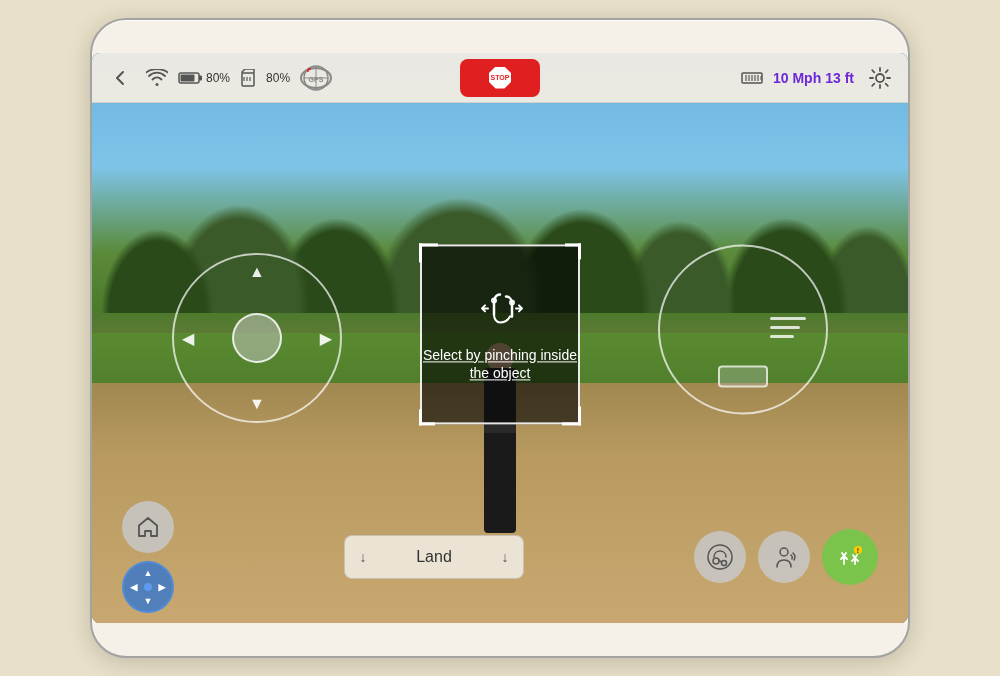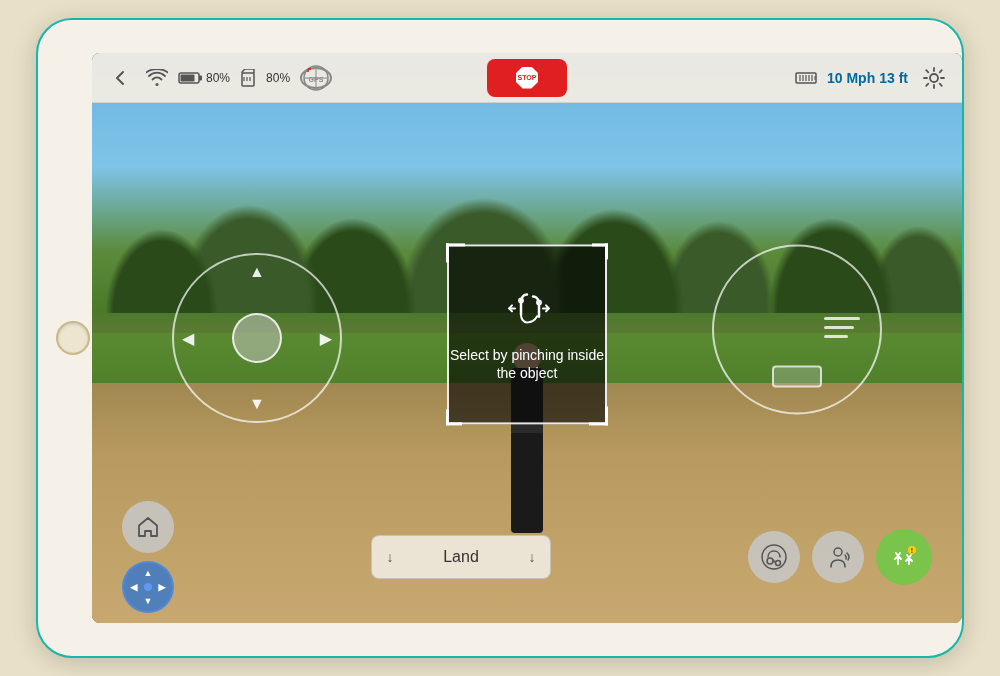--- a/index.html
+++ b/index.html
@@ -7,30 +7,30 @@
       width: 1000px;
       height: 676px;
       background: #e8e0c8;
       display: flex;
       align-items: center;
       justify-content: center;
       font-family: -apple-system, BlinkMacSystemFont, 'Helvetica Neue', Arial, sans-serif;
     }
 
     .device-frame {
-      width: 928px;
+      width: 820px;
       height: 640px;
       background: #f5f0e8;
       border-radius: 36px;
-      border: 2px solid #14b8a6;
+      border: 2px solid #a3a3a3;
       box-shadow: 0 4px 24px rgba(0,0,0,0.18), inset 0 1px 0 rgba(255,255,255,0.8);
       position: relative;
       display: flex;
       align-items: center;
-      justify-content: flex-end;
+      justify-content: flex-start;
     }
 
     .home-button {
       position: absolute;
       left: 18px;
       top: 50%;
       transform: translateY(-50%);
       width: 34px;
       height: 34px;
       border-radius: 50%;
@@ -256,21 +256,21 @@
       font-weight: bold;
       color: #e02020;
     }
 
     .speed-display {
       display: flex;
       align-items: center;
       gap: 4px;
       font-size: 14px;
       font-weight: 600;
-      color: #0369a1;
+      color: #6d28d9;
     }
 
     .gear-btn {
       width: 32px;
       height: 32px;
       display: flex;
       align-items: center;
       justify-content: center;
       font-size: 20px;
       color: #555;
@@ -403,20 +403,21 @@
       align-items: center;
       justify-content: center;
     }
 
     .selection-text {
       color: white;
       font-size: 14px;
       font-weight: 500;
       text-align: center;
       line-height: 1.3;
+      text-decoration: underline;
     }
 
     
     .bottom-controls {
       position: absolute;
       bottom: 10px;
       left: 0;
       right: 0;
       display: flex;
       align-items: center;

